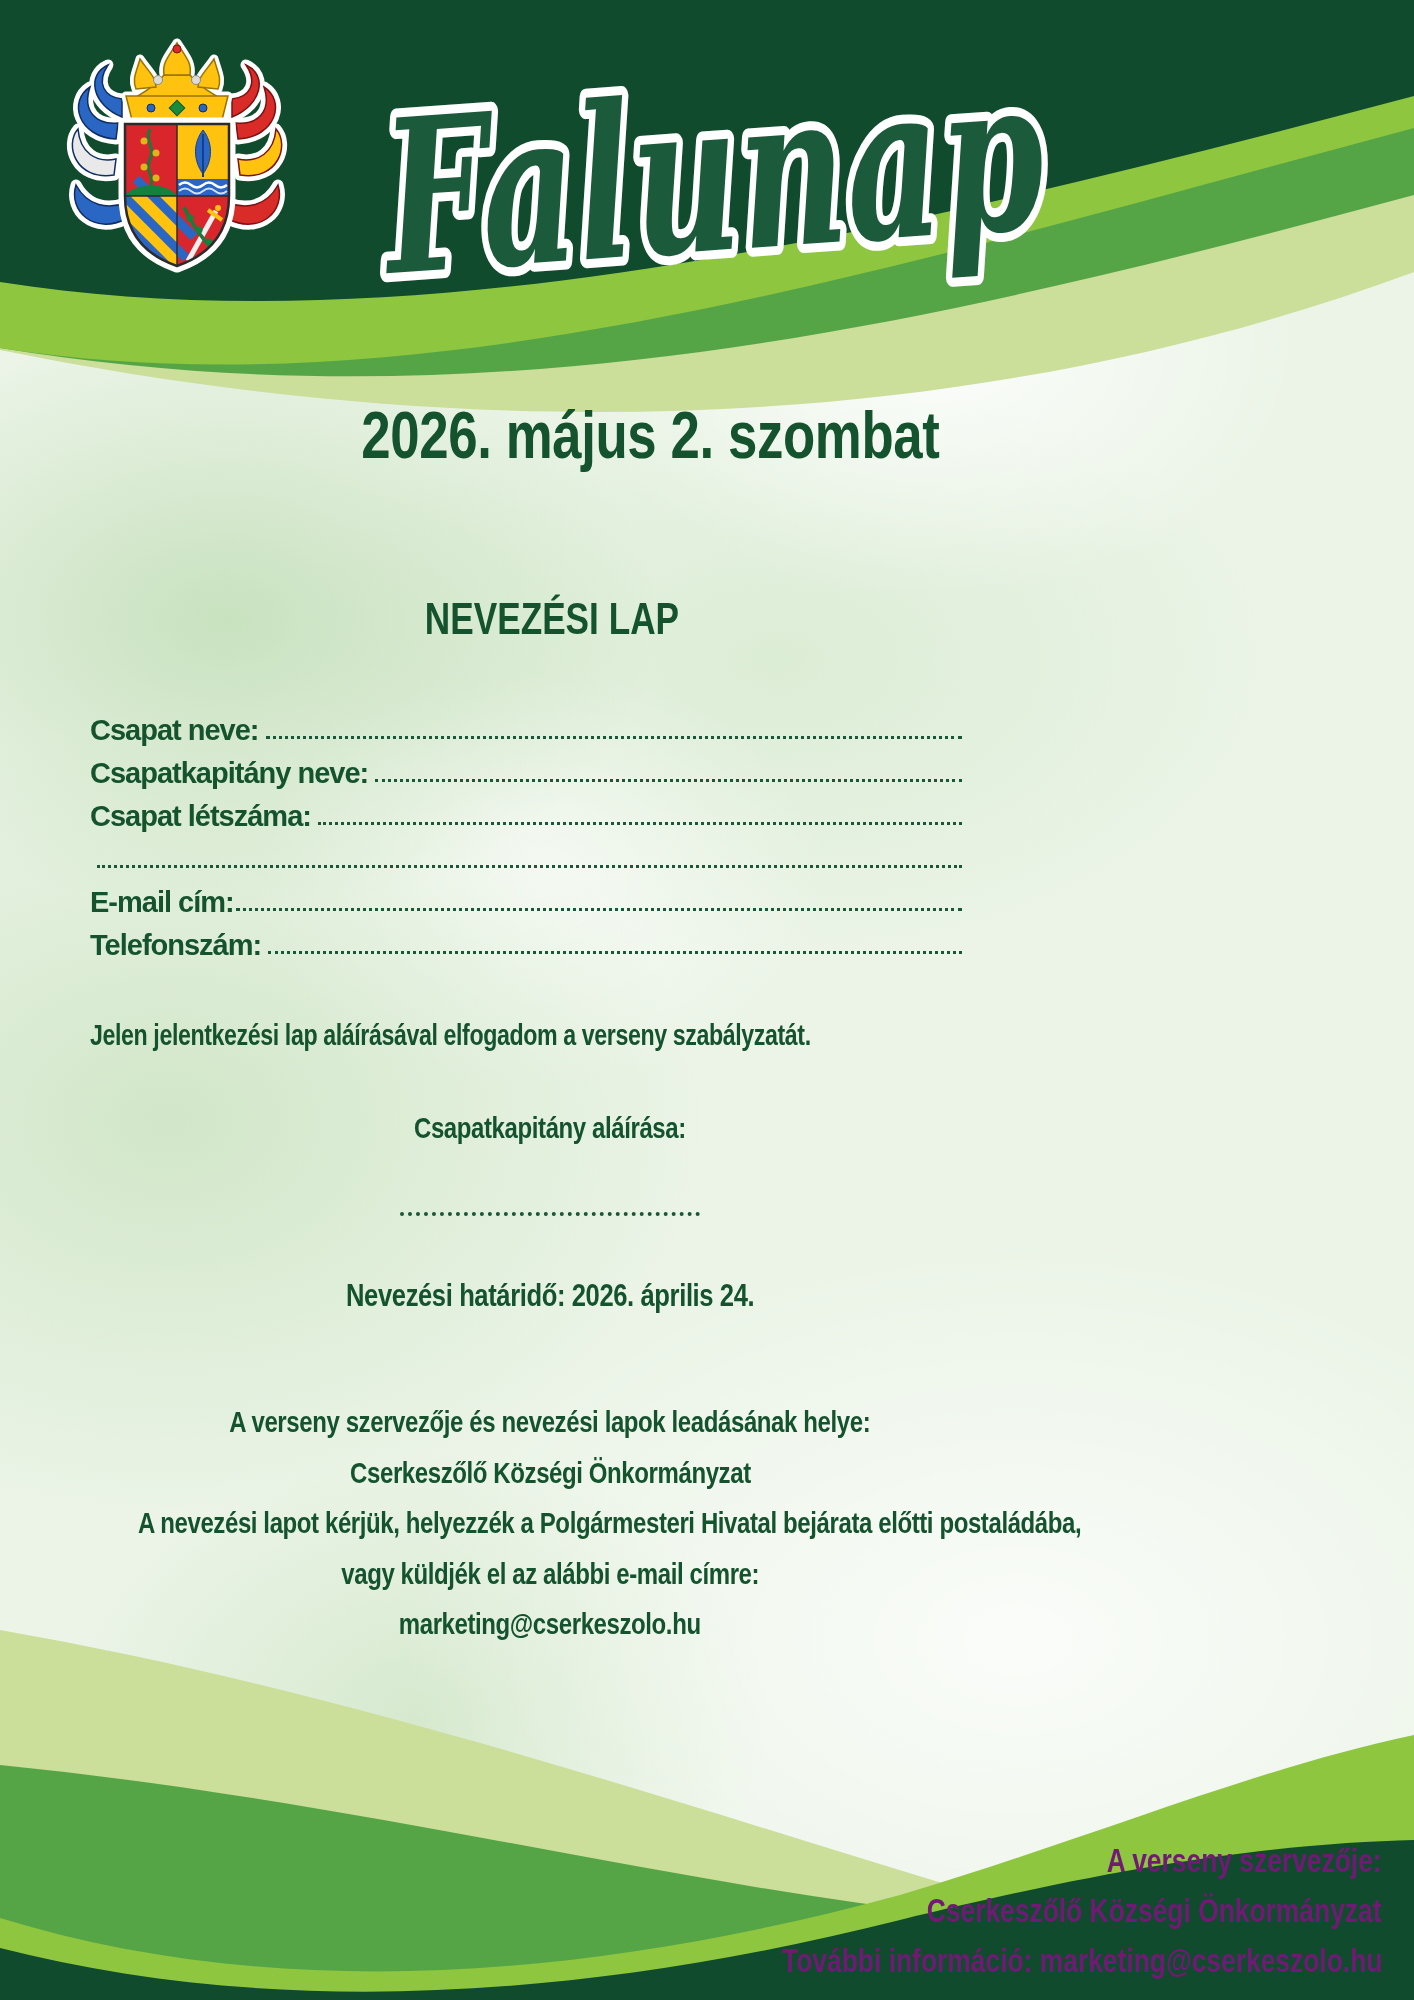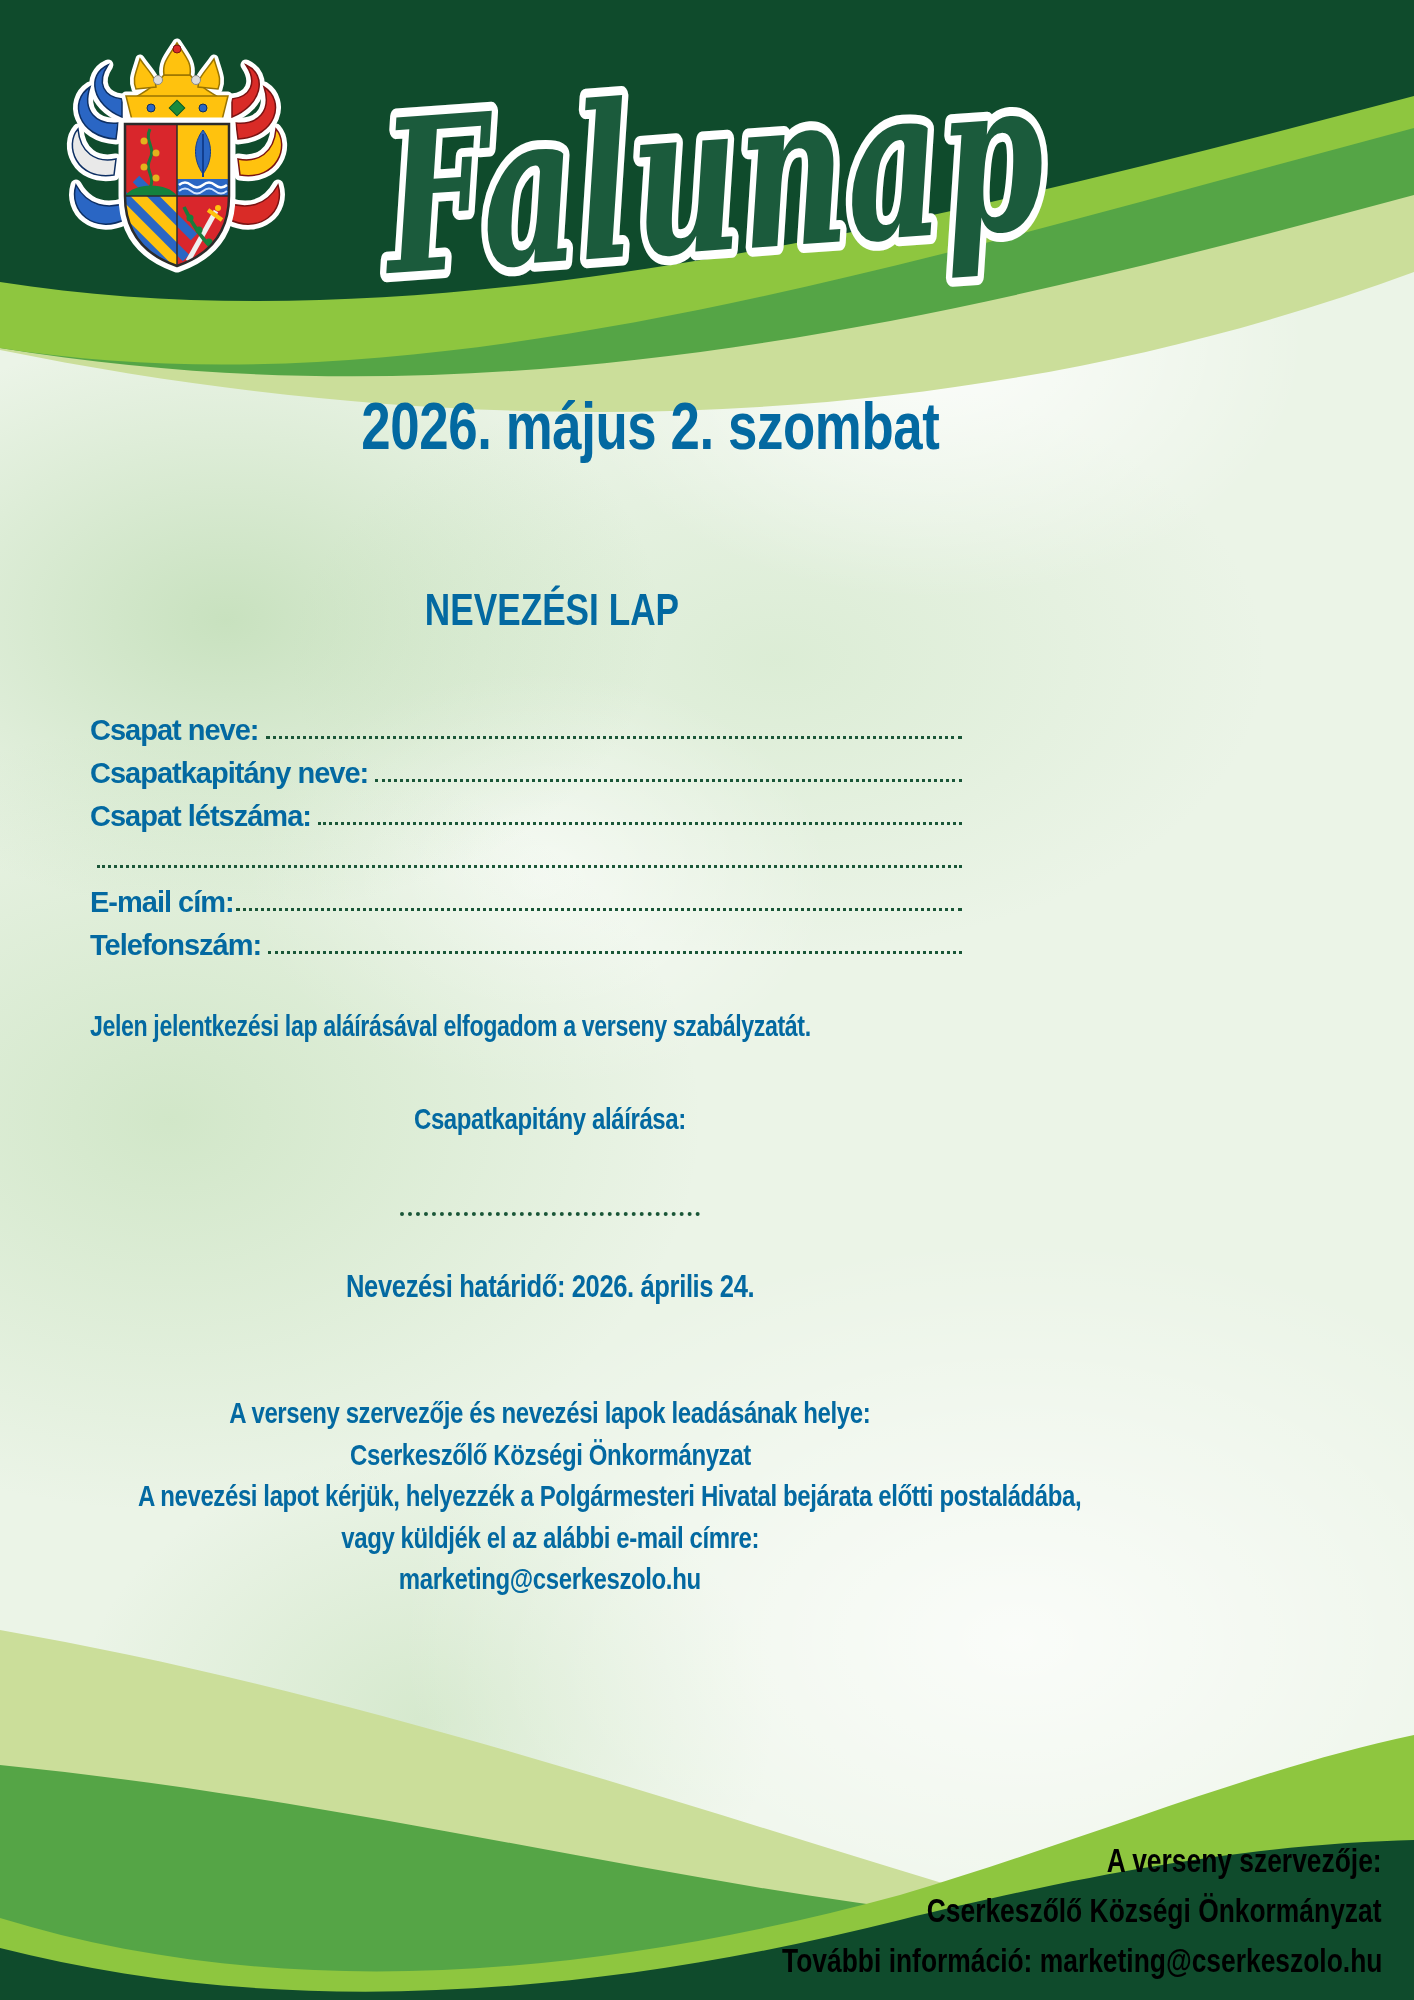--- a/index.html
+++ b/index.html
@@ -22,21 +22,21 @@
       #ebf4e7;
   }
   svg.waves{position:absolute;left:0;display:block;}
   .waves-top{top:0;}
   .waves-bottom{bottom:0;}
 
   .crest{position:absolute;left:52px;top:26px;width:250px;height:272px;}
 
   .title-svg{position:absolute;left:335px;top:42px;width:760px;height:300px;overflow:visible;}
 
-  .txt{color:#0369a1;font-weight:bold;letter-spacing:-.5px;}
+  .txt{color:#14532d;font-weight:bold;letter-spacing:-.5px;margin-top:9px;}
   .cd{display:inline-block;transform:scaleX(.8);transform-origin:50% 50%;white-space:nowrap;}
   .o-l{transform-origin:0 50%;}
   .o-r{transform-origin:100% 50%;}
 
   .date-line{position:absolute;top:388px;left:0;width:1300px;text-align:center;font-size:66px;}
   .form-heading{position:absolute;top:585px;left:90px;width:924px;text-align:center;font-size:44px;letter-spacing:0;}
 
   .form-block{position:absolute;top:704px;left:90px;width:872px;}
   .frow{display:flex;align-items:flex-end;height:43px;}
   .lbl{font-size:29px;letter-spacing:-1px;white-space:nowrap;}
@@ -44,21 +44,21 @@
 
   .agreement{position:absolute;top:1010px;left:90px;font-size:29px;}
   .sig-label{position:absolute;top:1102px;left:20px;width:1060px;text-align:center;font-size:30px;}
   .sig-line{position:absolute;top:1196px;left:400px;width:300px;height:16px;border-bottom:4px dotted #1a5638;}
   .deadline{position:absolute;top:1268px;left:20px;width:1060px;text-align:center;font-size:32px;}
 
   .info-block{position:absolute;top:1392px;left:20px;width:1060px;text-align:center;}
   .iline{line-height:41.5px;font-size:30px;white-space:nowrap;}
 
   .footer-block{position:absolute;top:1836px;right:32px;text-align:right;z-index:5;}
-  .fline{line-height:50px;font-size:33px;color:#000000;font-weight:bold;white-space:nowrap;}
+  .fline{line-height:50px;font-size:33px;color:#701a75;font-weight:bold;white-space:nowrap;}
 </style>
 </head>
 <body>
 
 <div class="page">
   <div class="bg"></div>
 
   <svg class="waves waves-top" width="1414" height="470" viewBox="0 0 1414 470" aria-hidden="true">
     <path d="M0,350 C520,455 1000,425 1414,272 L1414,0 L0,0 Z" fill="#cbde9a"></path>
     <path d="M0,348 C500,430 950,320 1414,195 L1414,0 L0,0 Z" fill="#55a546"></path>

